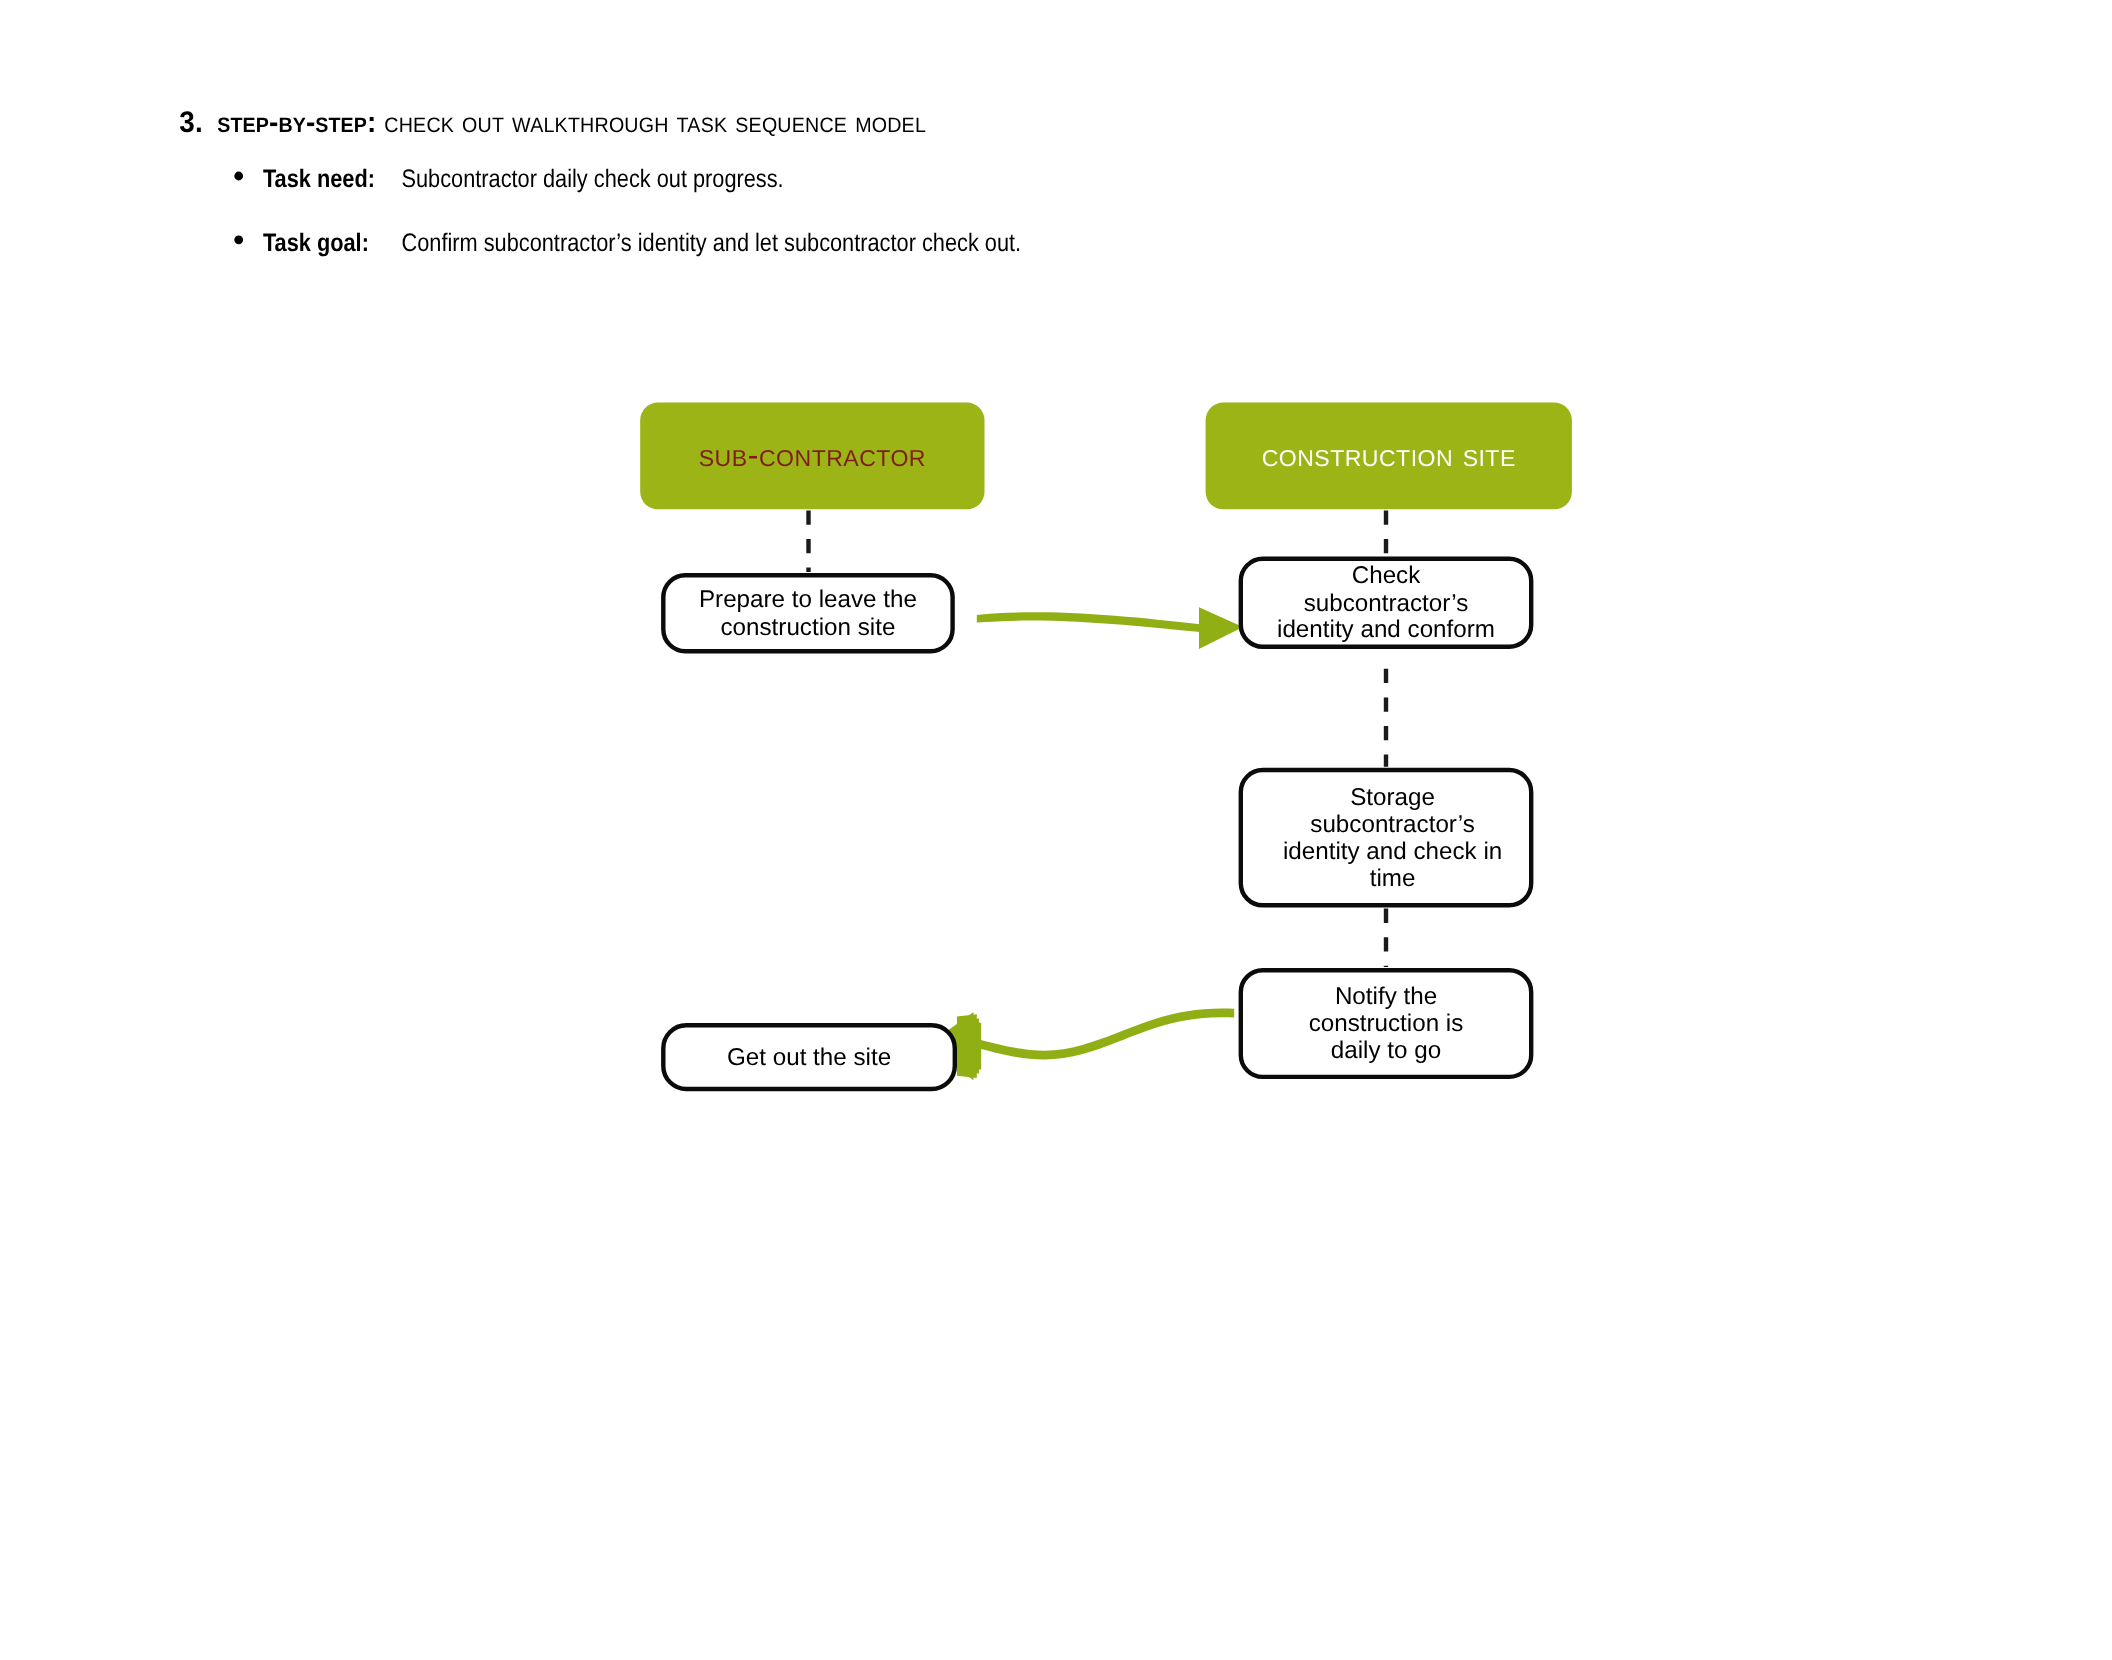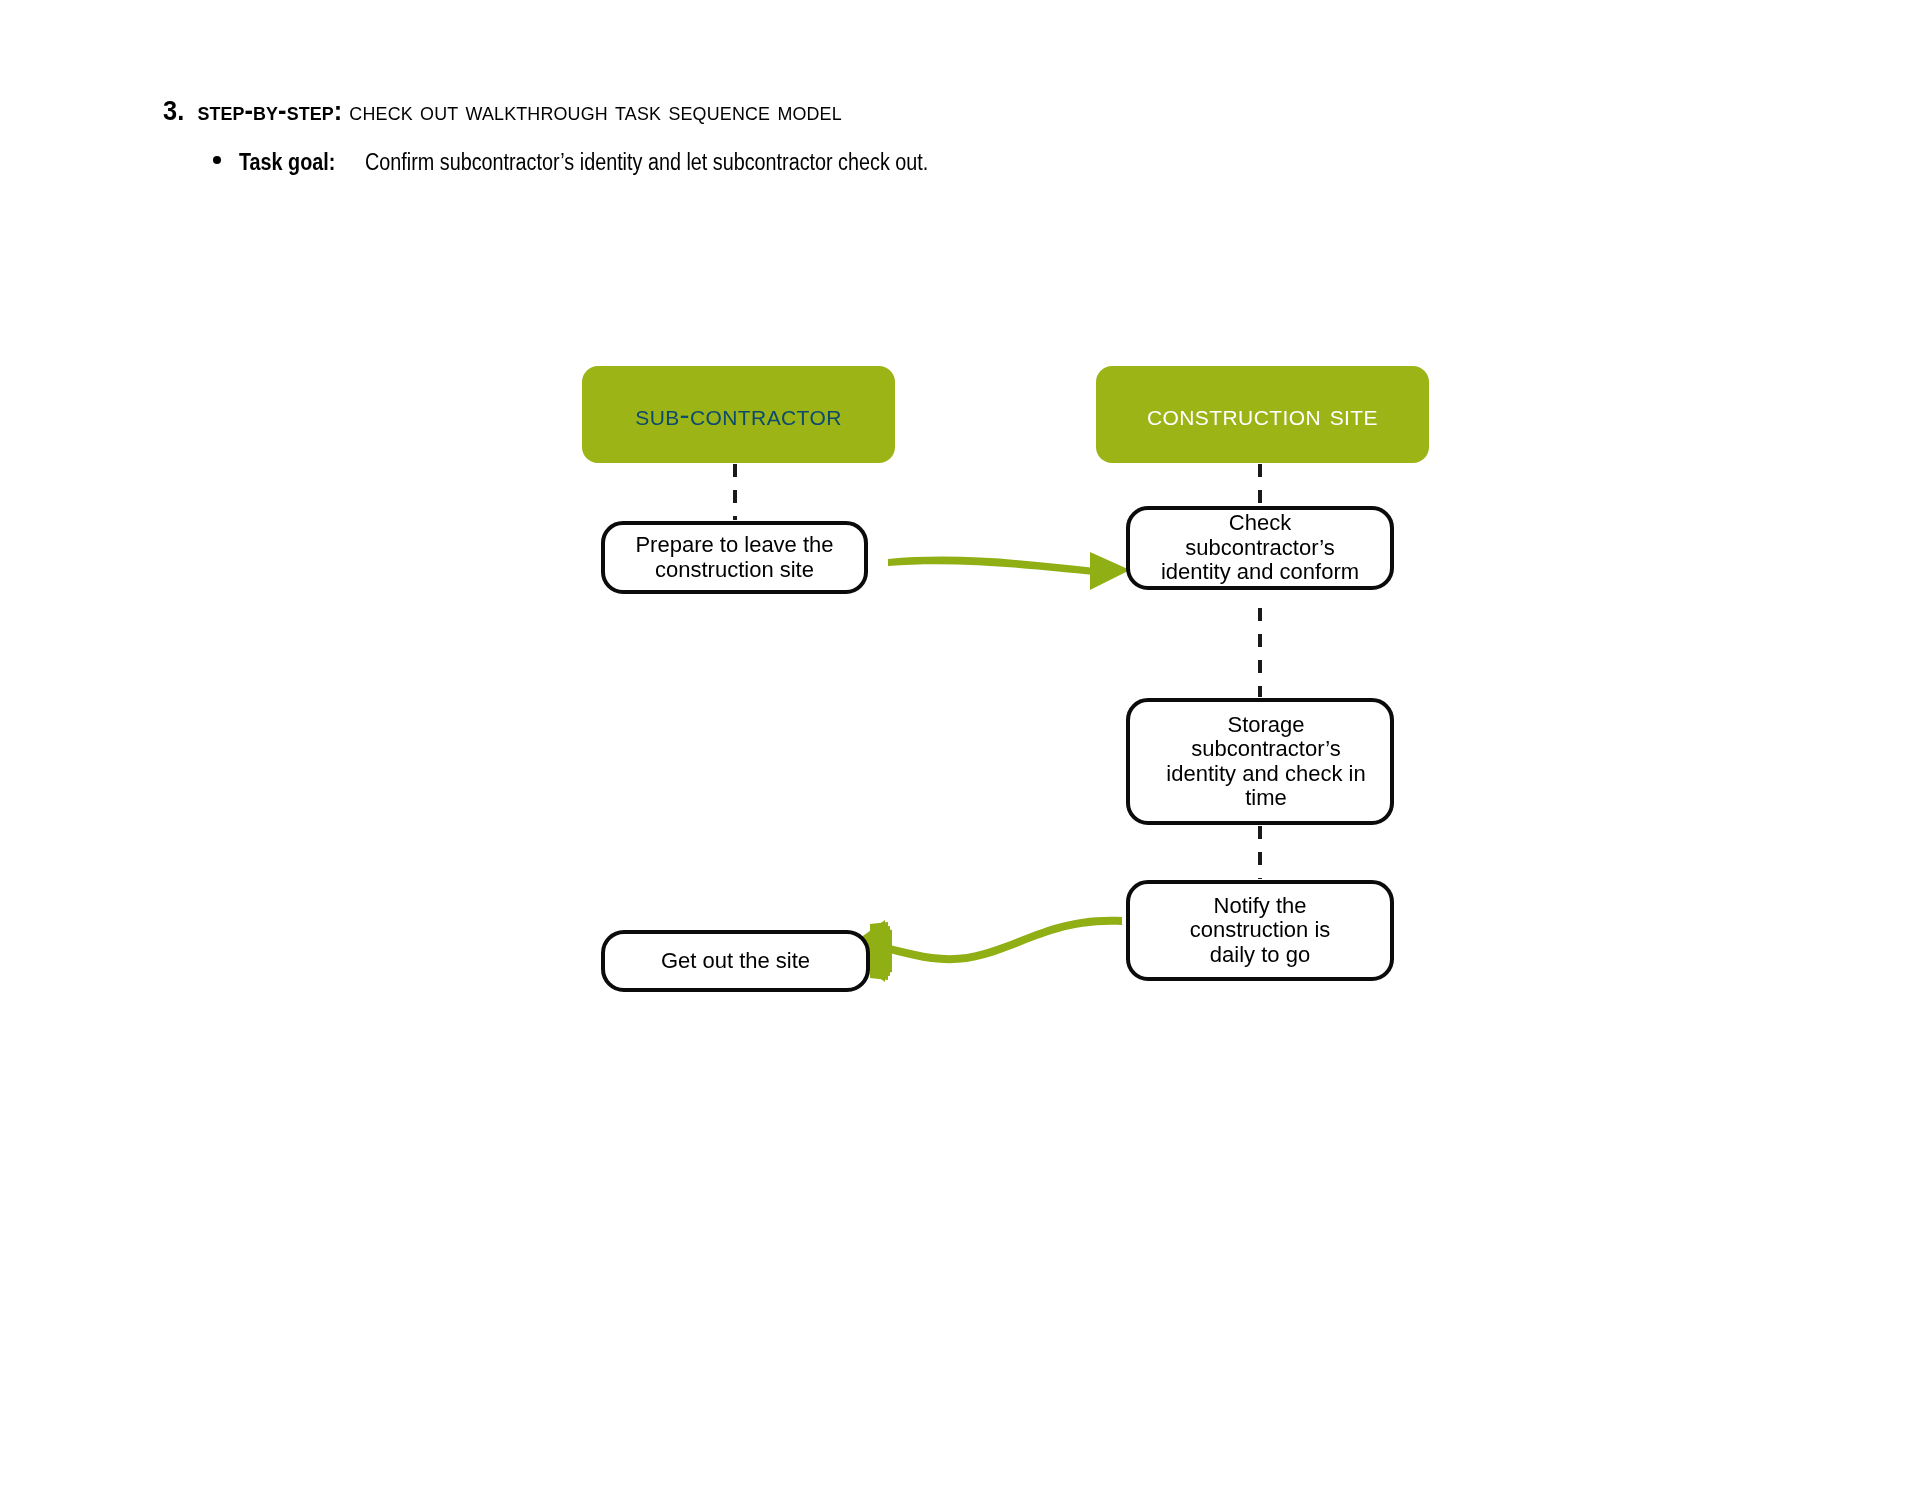--- a/index.html
+++ b/index.html
@@ -178,20 +178,25 @@
 </style>
 </head>
 <body>
 
 <div class="heading">
   <span class="num">3.</span><span class="sc">Step-by-step:</span> <span class="rest">Check out walkthrough task sequence model</span>
 </div>
 
 <div class="bullets">
 
+  <div class="bullet-row r0">
+    <span class="bullet-dot"></span>
+    <span class="bullet-label">Task need:</span>
+    <span class="bullet-text">Subcontractor daily check out progress.</span>
+  </div>
 
   <div class="bullet-row r1">
     <span class="bullet-dot"></span>
     <span class="bullet-label">Task goal:</span>
     <span class="bullet-text">Confirm subcontractor’s identity and let subcontractor check out.</span>
   </div>
 
 
 </div>
 
@@ -221,21 +226,21 @@
              C 912 950, 946 962, 984 950
              C 1029 937, 1059 914, 1122 917 Z" fill="#8faf14"></path>
     <polygon points="892,930 892,972 876,976 876,926" fill="#8faf14"></polygon>
     <polygon points="890,926 890,976 872,975 872,927" fill="#8faf14"></polygon>
     <polygon points="888,922 888,980 870,978 870,924" fill="#8faf14"></polygon>
     <polygon points="885,920 885,982 842,951" fill="#8faf14"></polygon>
   </g>
 
 </svg>
 
-<div class="lane-head" id="lane-head-sub" style="background: rgb(156, 180, 21); color: #0c4a6e;">
+<div class="lane-head" id="lane-head-sub" style="background: rgb(156, 180, 21); color: #7f1d1d;">
   <span>Sub-contractor</span>
 </div>
 
 <div class="lane-head" id="lane-head-site" style="background: rgb(156, 180, 21); color: rgb(255, 255, 255);">
   <span>Construction site</span>
 </div>
 
 <div class="node" id="node-prepare" style="border-color: rgb(11, 11, 11); background: rgb(255, 255, 255);">
   <div>
     <span>Prepare to leave the</span>

